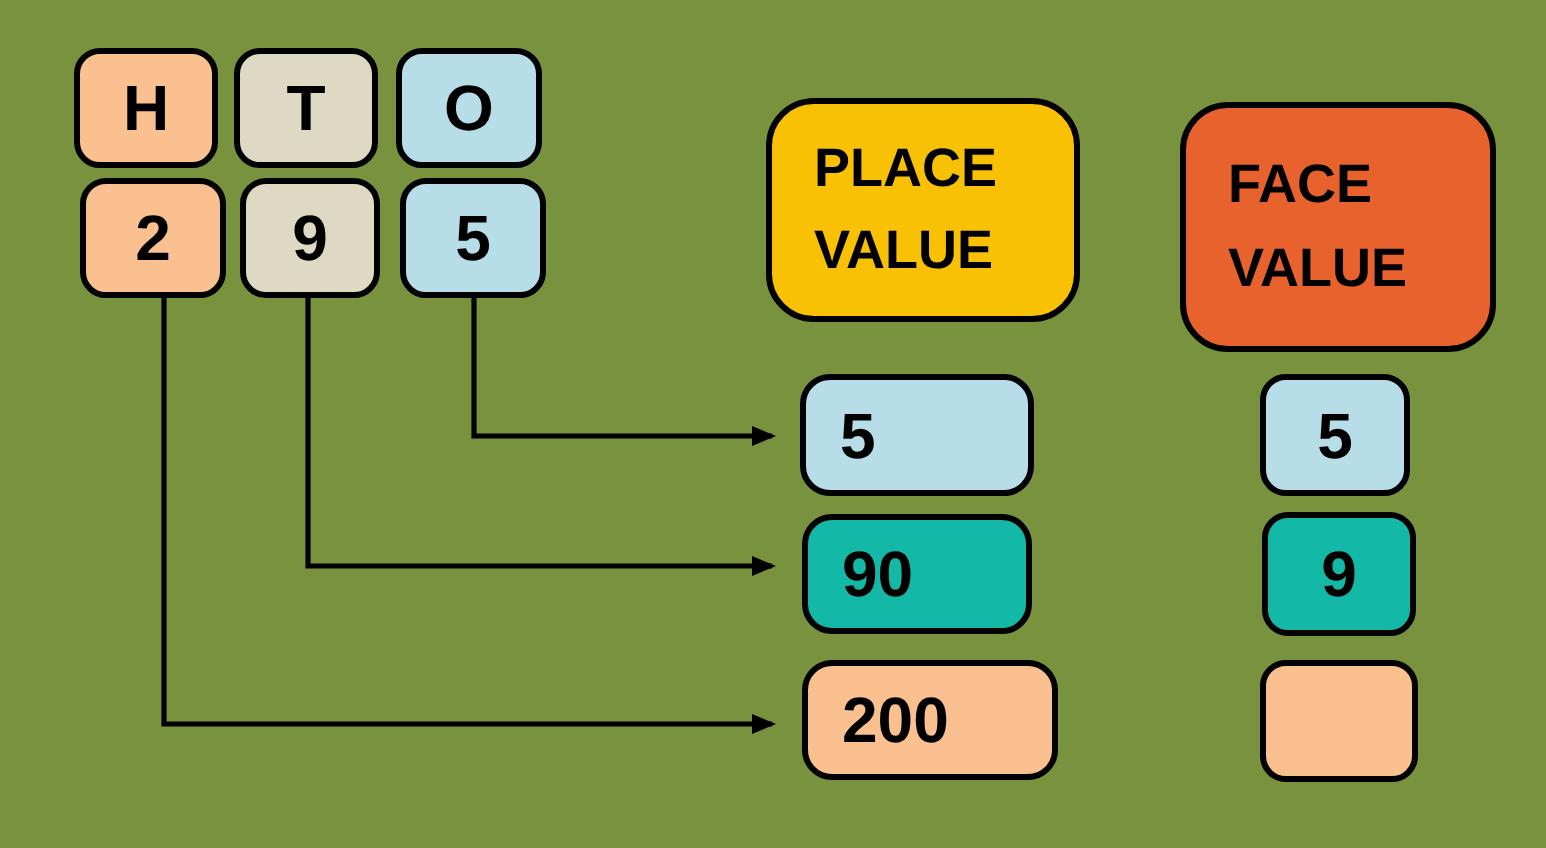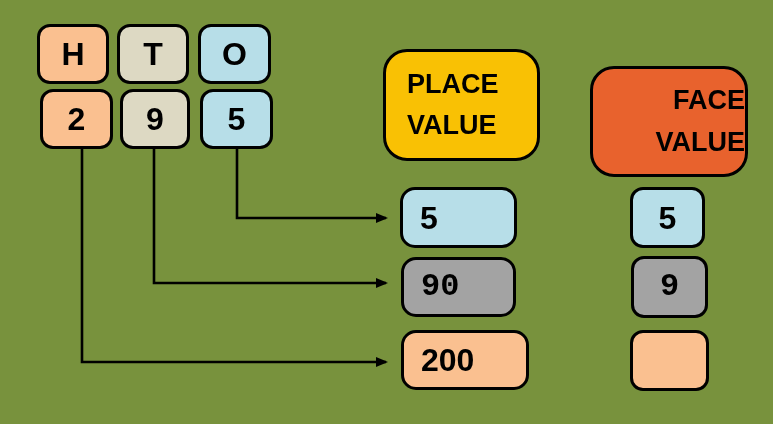--- a/index.html
+++ b/index.html
@@ -24,21 +24,21 @@
     font-weight: bold;
     color: #000;
     font-size: 32px;
     line-height: 1;
   }
 
   
   .peach { background: #FAC090; }
   .tan   { background: #DDD9C3; }
   .blue  { background: #B7DEE8; }
-  .green { background: #a3a3a3; font-family: Liberation Mono, monospace; }
+  .green { background: #14b8a6; }
   .gold  { background: #F9C104; }
   .orange{ background: #E8622D; }
 
   
   .hdr-h { left: 37px;  top: 24px; width: 72px; height: 60px; }
   .hdr-t { left: 117px; top: 24px; width: 72px; height: 60px; }
   .hdr-o { left: 198px; top: 24px; width: 73px; height: 60px; }
   .dig-2 { left: 40px;  top: 89px; width: 73px; height: 60px; }
   .dig-9 { left: 120px; top: 89px; width: 70px; height: 60px; }
   .dig-5 { left: 200px; top: 89px; width: 73px; height: 60px; }
@@ -48,21 +48,21 @@
     border-radius: 24px;
     border-width: 3px;
     flex-direction: column;
     align-items: flex-start;
     justify-content: center;
     padding-left: 21px;
     font-size: 27px;
     line-height: 1.52;
   }
   .place-heading { left: 383px; top: 49px; width: 157px; height: 112px; }
-  .face-heading  { left: 590px; top: 66px; width: 158px; height: 111px; align-items: flex-end; }
+  .face-heading  { left: 590px; top: 51px; width: 158px; height: 125px; }
 
   
   .pv {
     justify-content: flex-start;
     padding-left: 17px;
     border-radius: 15px;
   }
   .pv-1 { left: 400px; top: 187px; width: 117px; height: 61px; }
   .pv-2 { left: 401px; top: 257px; width: 115px; height: 60px; }
   .pv-3 { left: 401px; top: 330px; width: 128px; height: 60px; }

